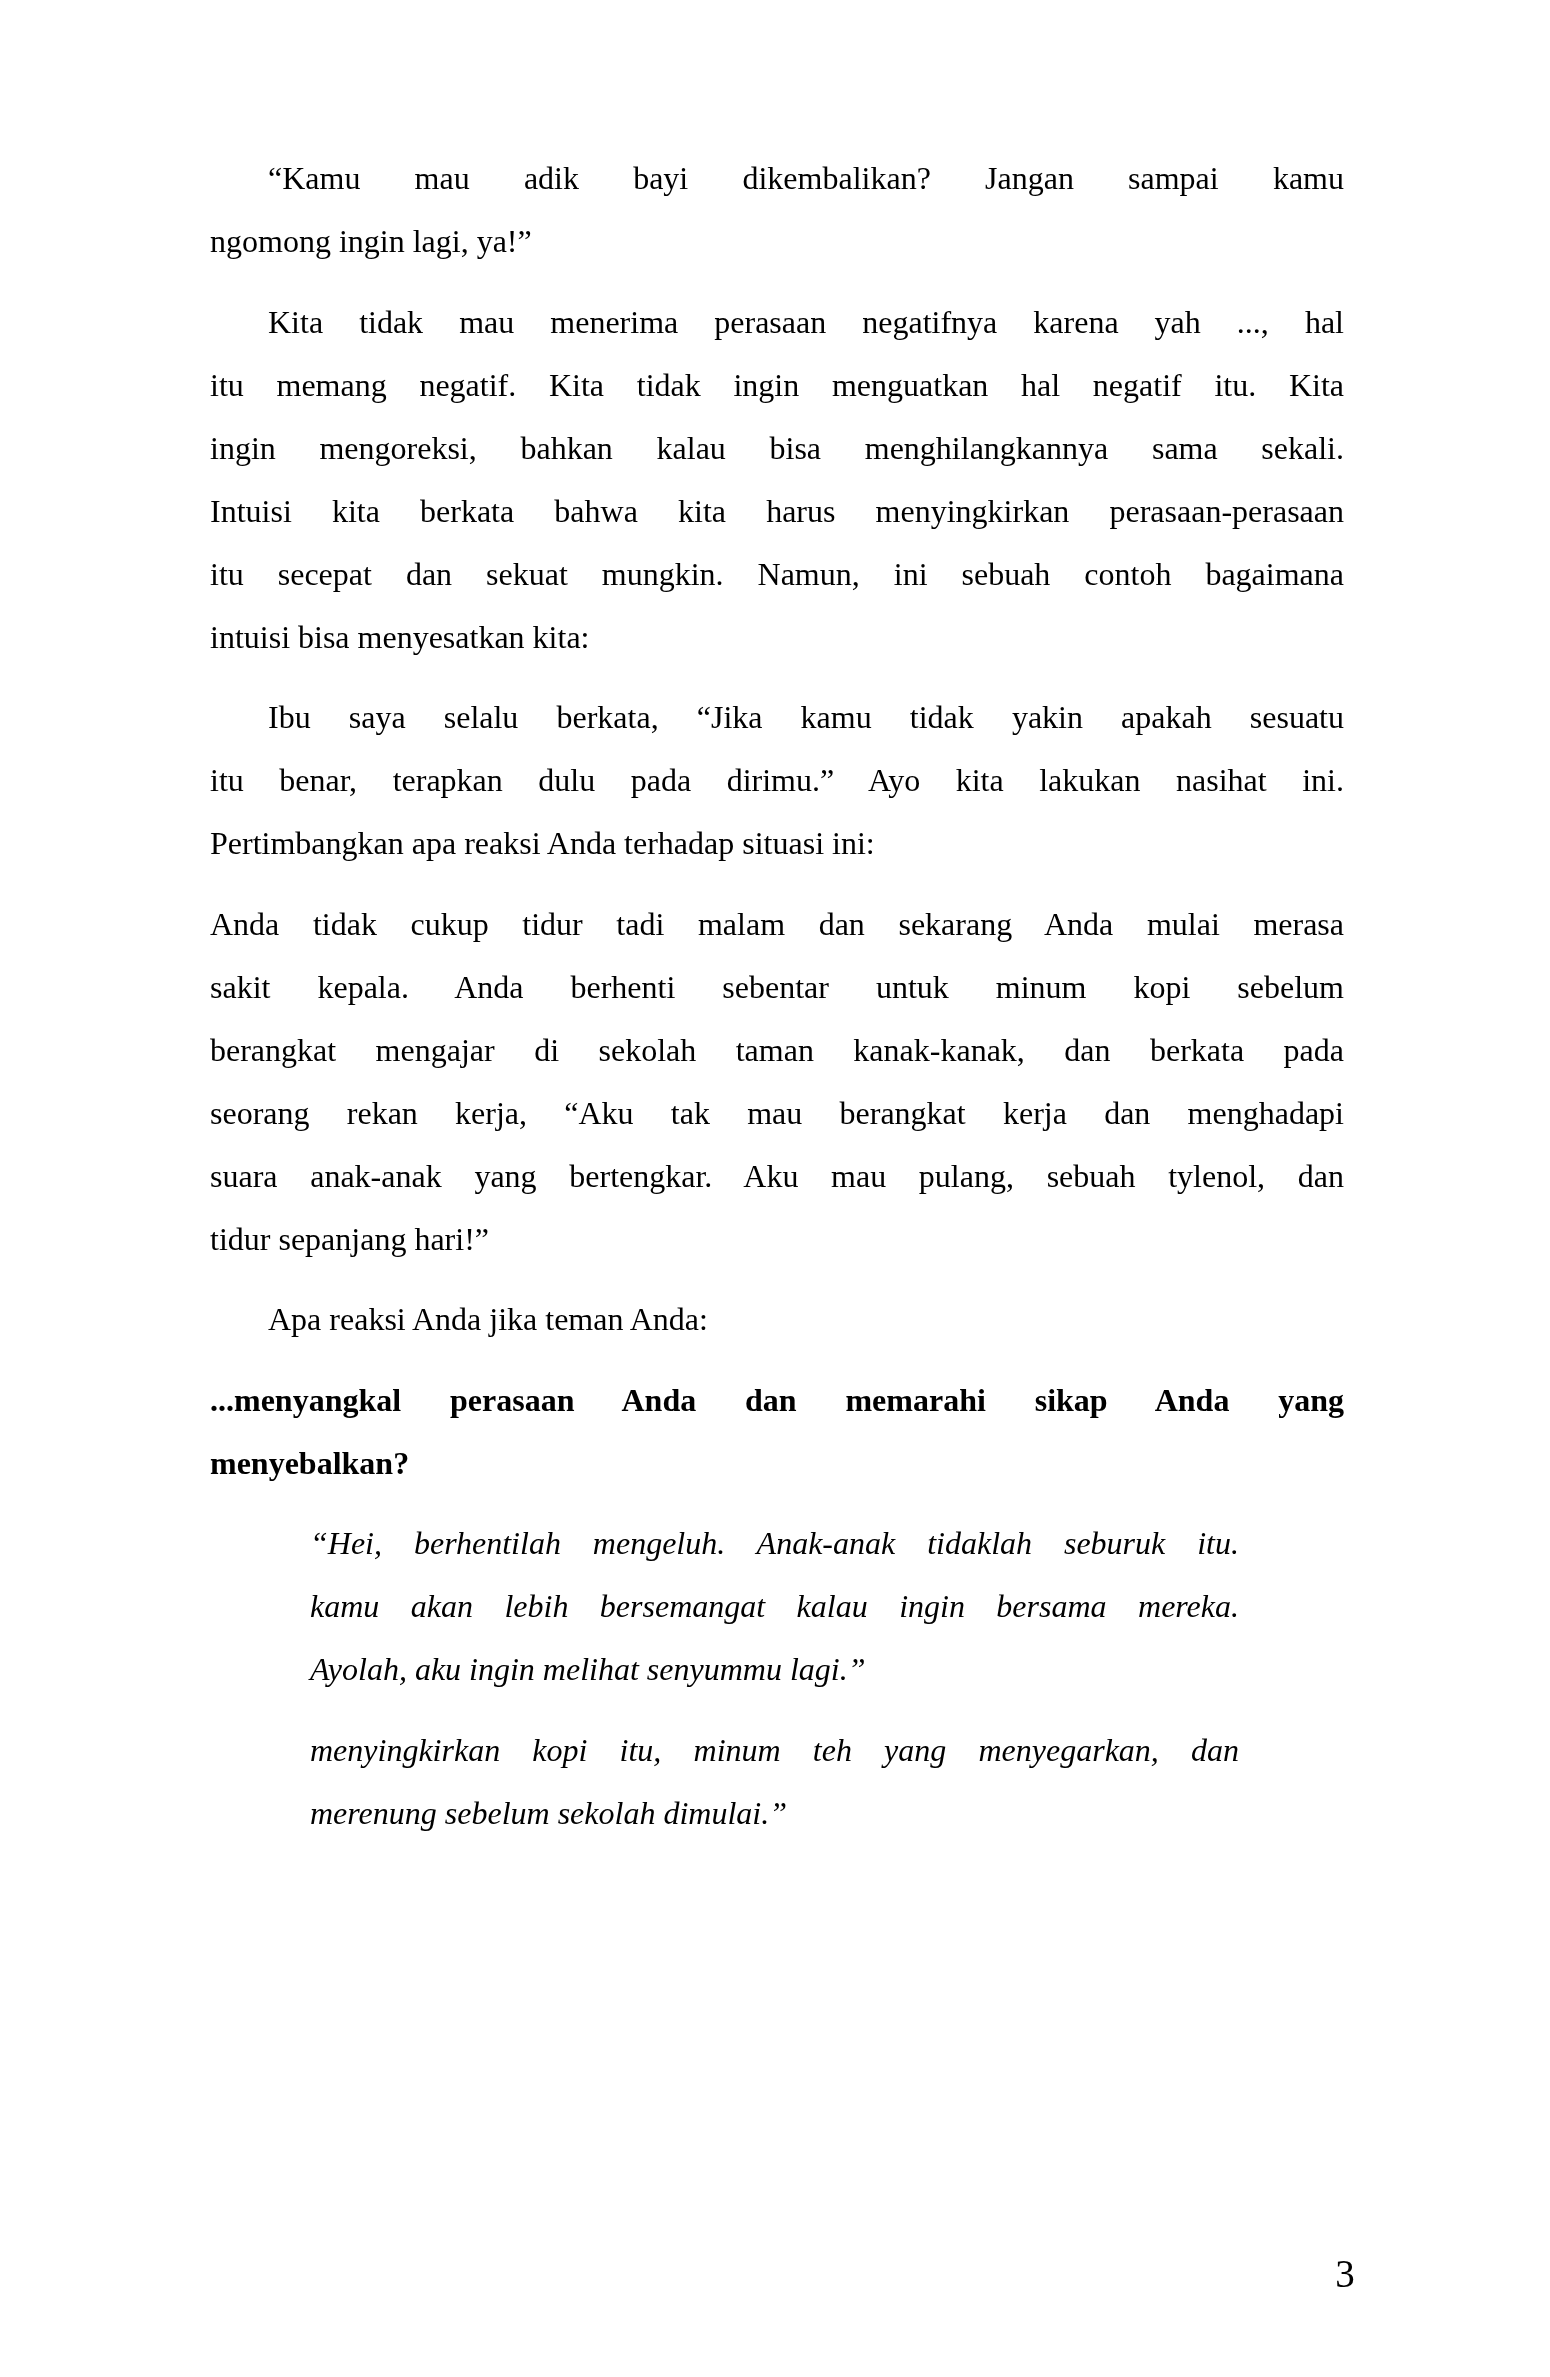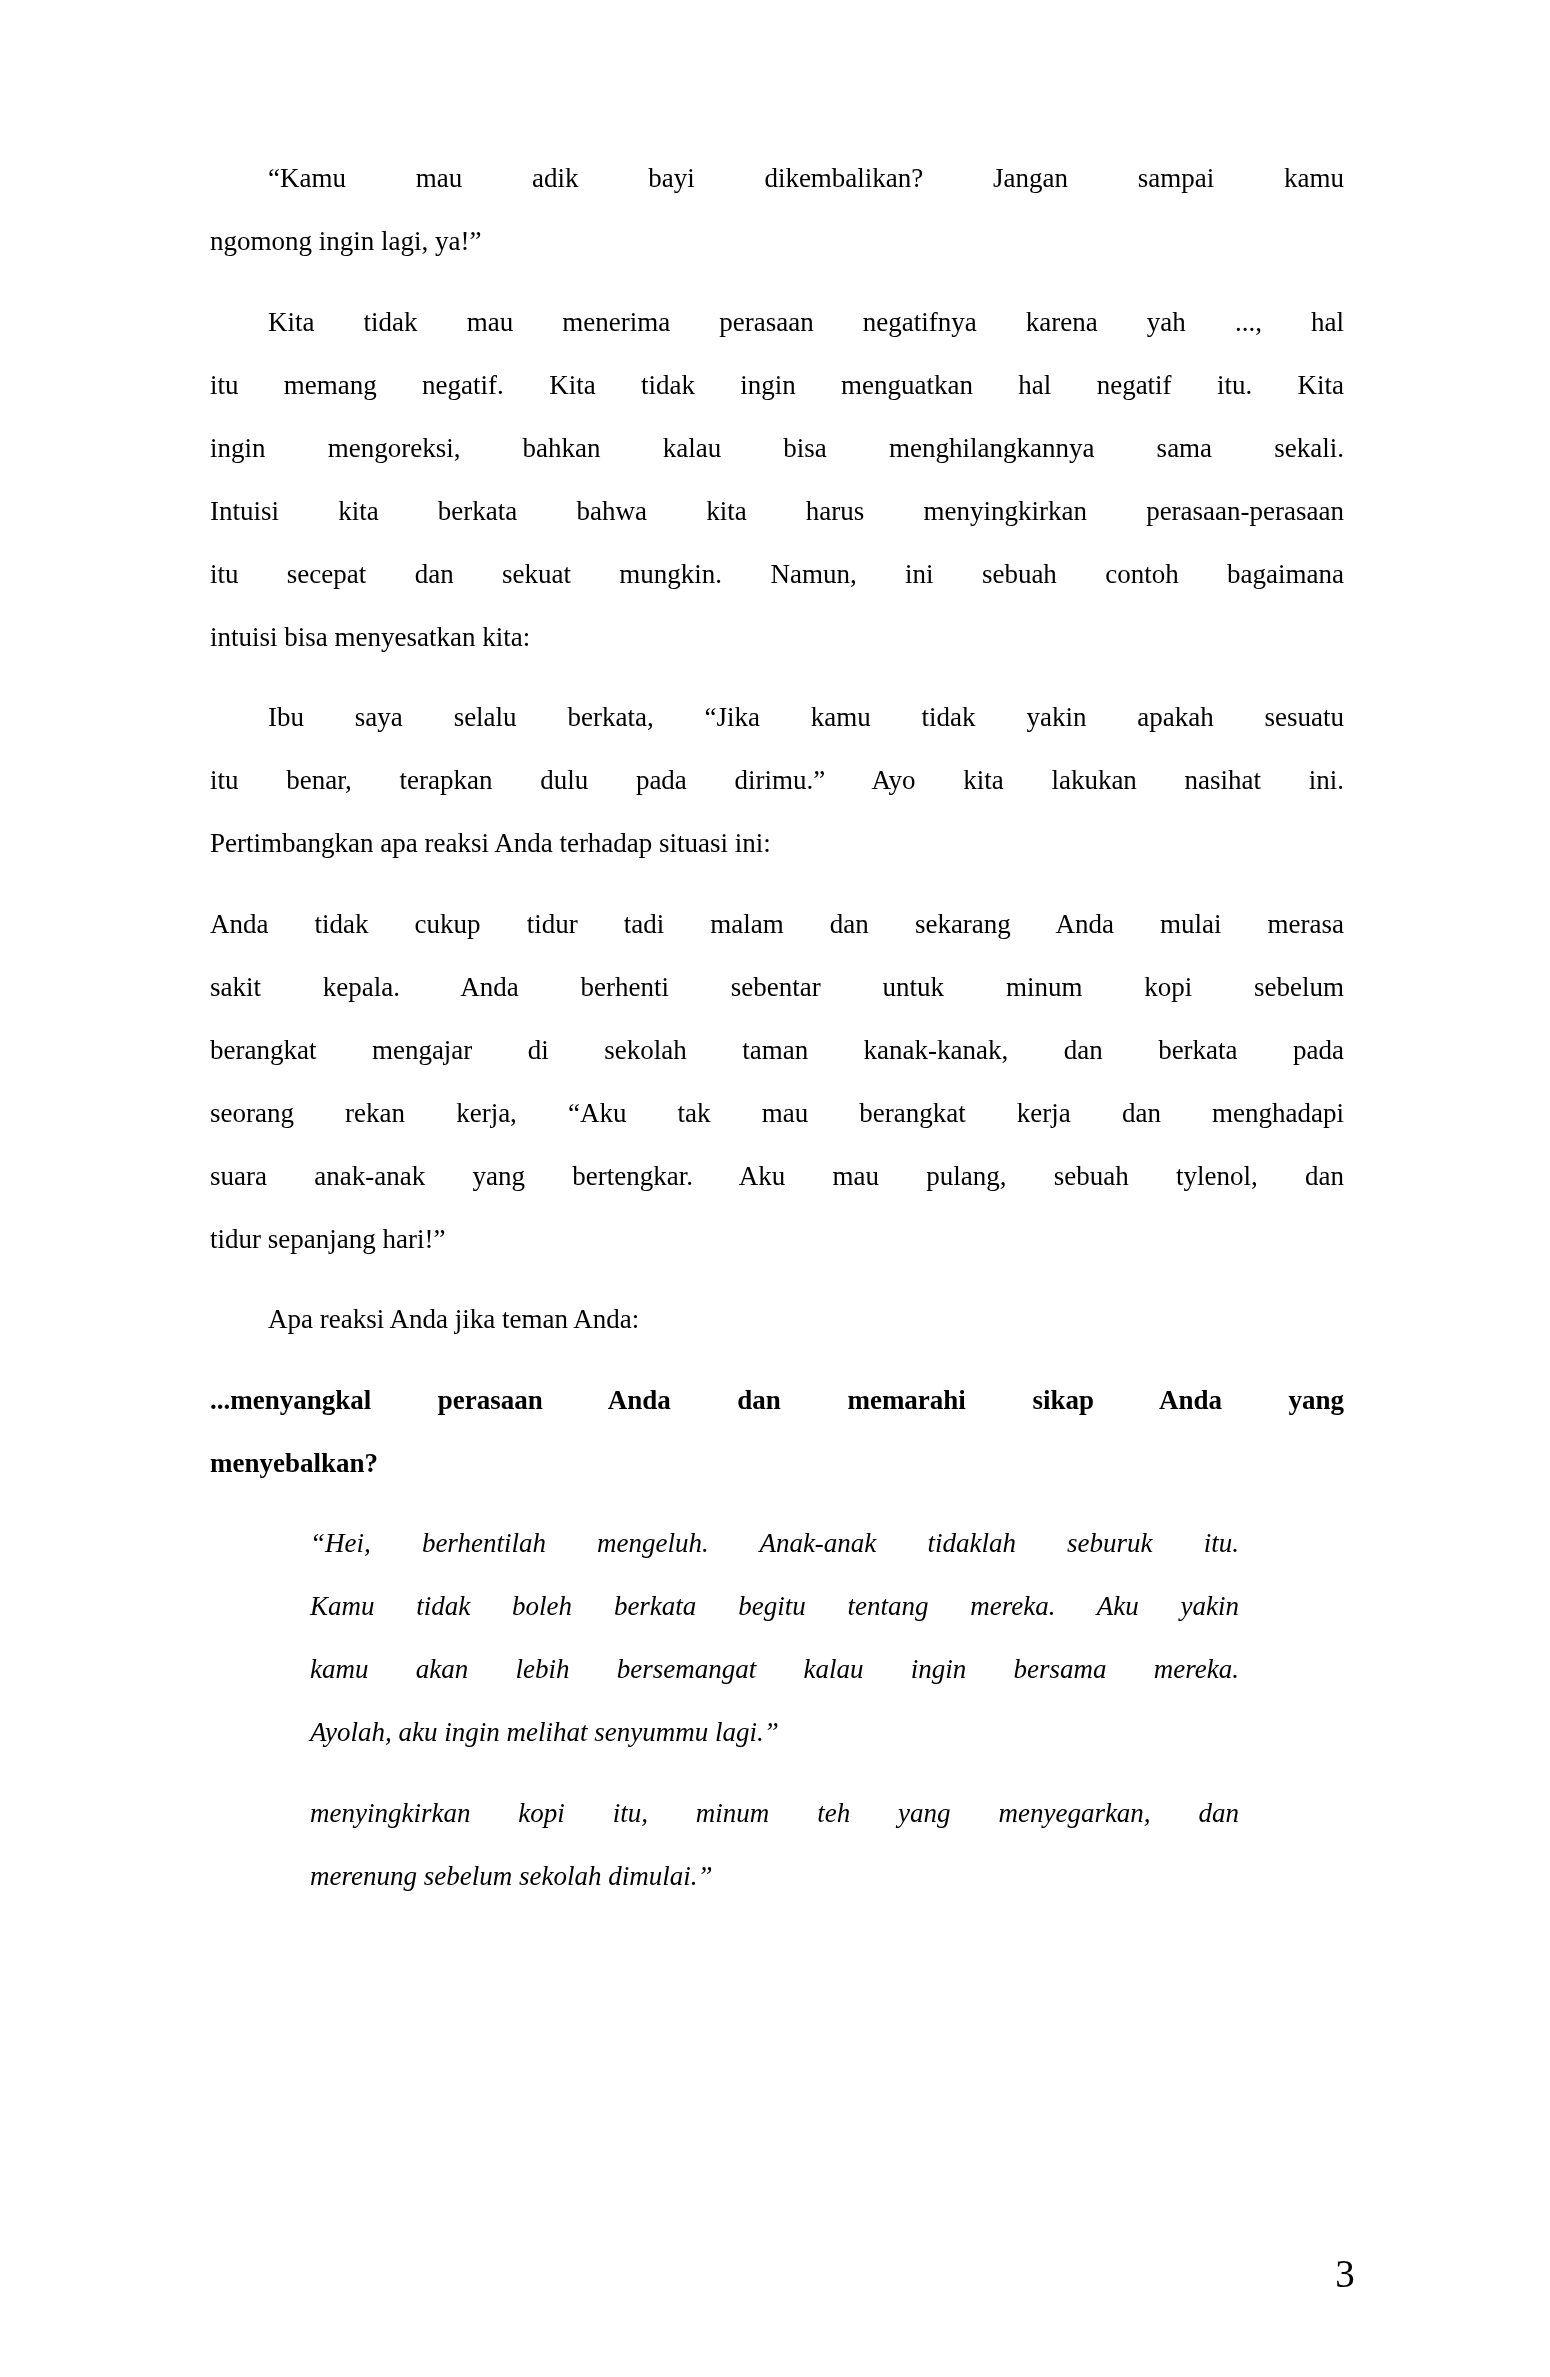--- a/index.html
+++ b/index.html
@@ -18,21 +18,21 @@
   .page {
     position: absolute;
     inset: 0;
     background: #ffffff;
   }
   .text-column {
     position: absolute;
     left: 210px;
     top: 147px;
     width: 1134px;
-    font-size: 27px;
+    font-size: 32px;
     line-height: 63px;
   }
   .para {
     margin: 0 0 17.5px 0;
   }
   .para .line {
     text-align: justify;
     text-align-last: justify;
     white-space: normal;
   }
@@ -92,21 +92,20 @@
       </div>
       <div class="para body">
         <div class="line last first-indent">Apa reaksi Anda jika teman Anda:</div>
       </div>
       <div class="para bold">
         <div class="line">...menyangkal perasaan Anda dan memarahi sikap Anda yang</div>
         <div class="line last">menyebalkan?</div>
       </div>
       <div class="para quote">
         <div class="line">“Hei, berhentilah mengeluh. Anak-anak tidaklah seburuk itu.</div>
-        <div class="line">Kamu tidak boleh berkata begitu tentang mereka. Aku yakin</div>
         <div class="line">kamu akan lebih bersemangat kalau ingin bersama mereka.</div>
         <div class="line last">Ayolah, aku ingin melihat senyummu lagi.”</div>
       </div>
       <div class="para quote">
         <div class="line">menyingkirkan kopi itu, minum teh yang menyegarkan, dan</div>
         <div class="line last">merenung sebelum sekolah dimulai.”</div>
       </div>
     </div>
   <div class="page-number">3</div>
 </div>

